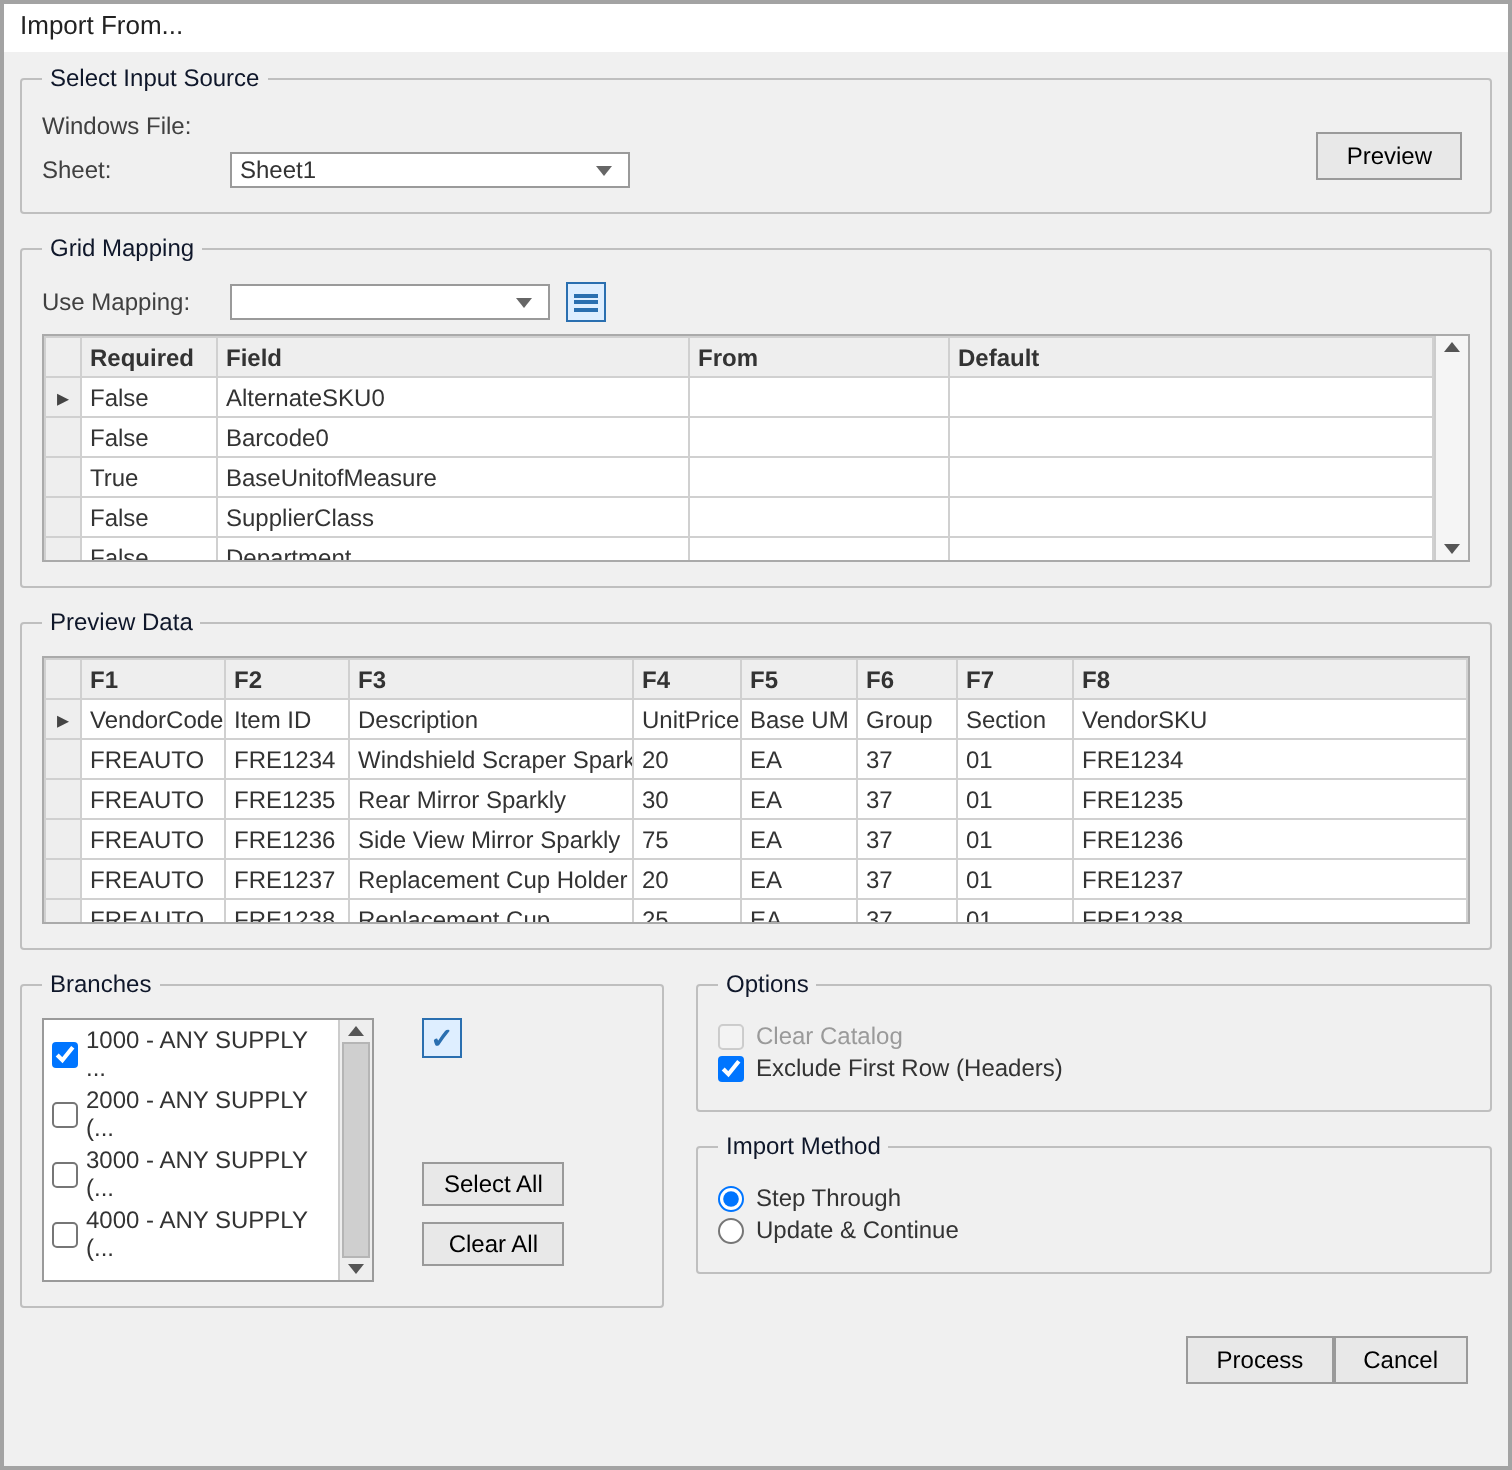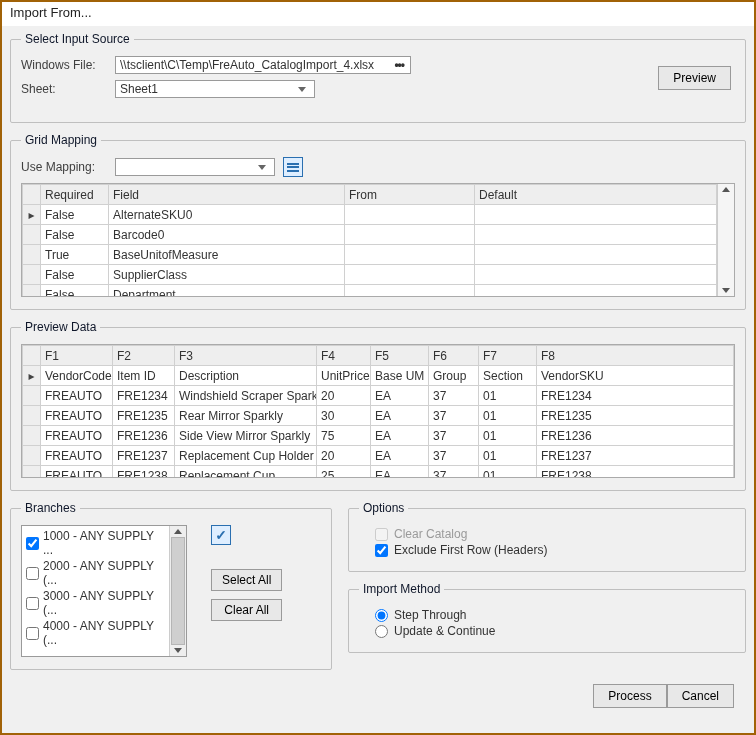--- a/index.html
+++ b/index.html
@@ -1,80 +1,76 @@
 <!DOCTYPE html>
 <html><head>
 <meta charset="utf-8">
 <style>
   html,body{margin:0;padding:0;font-family:"Segoe UI",Tahoma,sans-serif;font-size:12px;color:#333;background:#fff}
-  .window{width:756px;height:735px;box-sizing:border-box;border:2px solid #a16207;background:#fff;display:flex;flex-direction:column}
+  .window{width:756px;height:735px;box-sizing:border-box;border:2px solid #a3a3a3;background:#fff;display:flex;flex-direction:column}
   .titlebar{padding:3px 8px 6px;font-size:13px;color:#222}
   .client{flex:1;background:#f0f0f0;padding:6px 8px 10px;display:flex;flex-direction:column;gap:10px;overflow:hidden}
   fieldset{border:1px solid #bfbfbf;border-radius:2px;margin:0;padding:10px 10px 12px;background:#f0f0f0;position:relative}
   legend{padding:0 4px;color:#0f172a;font-size:12px}
   .row{display:flex;align-items:center;gap:8px;margin-bottom:6px}
   .lbl{width:86px;color:#404040}
   .field{background:#fff;border:1px solid #9a9a9a;padding:2px 4px;height:18px;display:flex;align-items:center;justify-content:space-between;box-sizing:border-box}
   .field.txt{flex:0 0 296px}
   .field.sel{flex:0 0 200px}
   .ellipsis{font-weight:bold;letter-spacing:-1px;padding:0 2px;cursor:pointer}
   .chev{display:inline-block;width:0;height:0;border-left:4px solid transparent;border-right:4px solid transparent;border-top:5px solid #666;margin-right:4px}
   .btn{background:#e8e8e8;border:1px solid #9a9a9a;padding:4px 14px;cursor:pointer;font-size:12px}
   .btn.small{padding:3px 10px}
   .preview-btn{position:absolute;right:14px;top:20px}
   .mapping-icon{width:20px;height:20px;border:1px solid #2a6fb0;background:#deeeff;display:flex;flex-direction:column;justify-content:space-evenly;padding:3px;box-sizing:border-box}
   .mapping-icon div{height:2px;background:#2a6fb0}
   .grid-wrap{border:1px solid #aaa;background:#fff;height:112px;position:relative;display:flex}
   .grid-wrap2{border:1px solid #aaa;background:#fff;height:132px;position:relative;display:flex}
   table{border-collapse:collapse;width:100%;table-layout:fixed;font-size:12px}
   th,td{border:1px solid #d0d0d0;padding:1px 4px;text-align:left;height:17px;overflow:hidden;white-space:nowrap}
-  th{background:#eee;font-weight:normal;color:#333}
+  th{background:#eee;font-weight:bold;color:#333}
   .rowhead{width:18px;background:#eee;text-align:center;color:#444}
   .scrollv{width:16px;background:#f5f5f5;border-left:1px solid #ccc;display:flex;flex-direction:column;justify-content:space-between;align-items:center}
   .scrollv .arr{width:0;height:0;border-left:4px solid transparent;border-right:4px solid transparent;margin:3px 0}
   .scrollv .arr.up{border-bottom:5px solid #555}
   .scrollv .arr.dn{border-top:5px solid #555}
   .lower{display:flex;gap:16px;align-items:flex-start}
   .branches-box{display:flex;gap:24px}
   .branches-list{width:164px;height:130px;background:#fff;border:1px solid #9a9a9a;overflow:hidden;display:flex}
   .branches-items{flex:1;padding:2px}
   .branch-item{display:flex;align-items:center;gap:4px;padding:1px 2px}
   .branch-item input{margin:0}
   .scroll-mini{width:16px;background:#eee;border-left:1px solid #ccc;display:flex;flex-direction:column;justify-content:space-between;align-items:center}
   .scroll-mini .arr{width:0;height:0;border-left:4px solid transparent;border-right:4px solid transparent;margin:3px 0}
   .scroll-mini .arr.up{border-bottom:5px solid #555}
   .scroll-mini .arr.dn{border-top:5px solid #555}
   .scroll-mini .thumb{flex:1;background:#cfcfcf;margin:0 2px;width:12px;border:1px solid #b5b5b5}
   .check-square{width:18px;height:18px;border:1px solid #2a6fb0;background:#deeeff;display:flex;align-items:center;justify-content:center;color:#2a6fb0;font-weight:bold;font-size:14px}
-  .branches-btns{display:flex;flex-direction:column;gap:8px;margin-top:16px}
-  .option-row{display:flex;align-items:center;gap:6px;margin:2px 16px}
+  .branches-btns{display:flex;flex-direction:column;gap:8px;margin-top:44px}
+  .option-row{display:flex;align-items:center;gap:6px;margin:2px 0}
   .option-row.disabled{color:#9a9a9a}
   input[type=checkbox],input[type=radio]{margin:0}
   .footer{display:flex;justify-content:flex-end;padding:4px 12px 0 0}
   .colA{width:68px}.colB{width:236px}.colC{width:130px}.colD{width:auto}
   .p-gut{width:18px}.p-c1{width:72px}.p-c2{width:62px}.p-c3{width:142px}.p-c4{width:54px}.p-c5{width:58px}.p-c6{width:50px}.p-c7{width:58px}.p-c8{width:auto}
 </style>
 </head>
 <body>
 
 <div class="window">
   <div class="titlebar">Import From...</div>
   <div class="client">
 
     <fieldset>
       <legend>Select Input Source</legend>
       <button class="btn preview-btn">Preview</button>
       <div class="row">
         <div class="lbl">Windows File:</div>
-        <div class="field txt">
-          <span>\\tsclient\C\Temp\FreAuto_CatalogImport_4.xlsx</span>
-          <span class="ellipsis">•••</span>
-        </div>
-      </div>
-      <div class="row" style="margin-bottom:12px">
+      </div>
+      <div class="row" style="margin-bottom:0">
         <div class="lbl">Sheet:</div>
         <div class="field sel">
           <span>Sheet1</span>
           <span class="chev"></span>
         </div>
       </div>
     </fieldset>
 
     <fieldset>
       <legend>Grid Mapping</legend>

